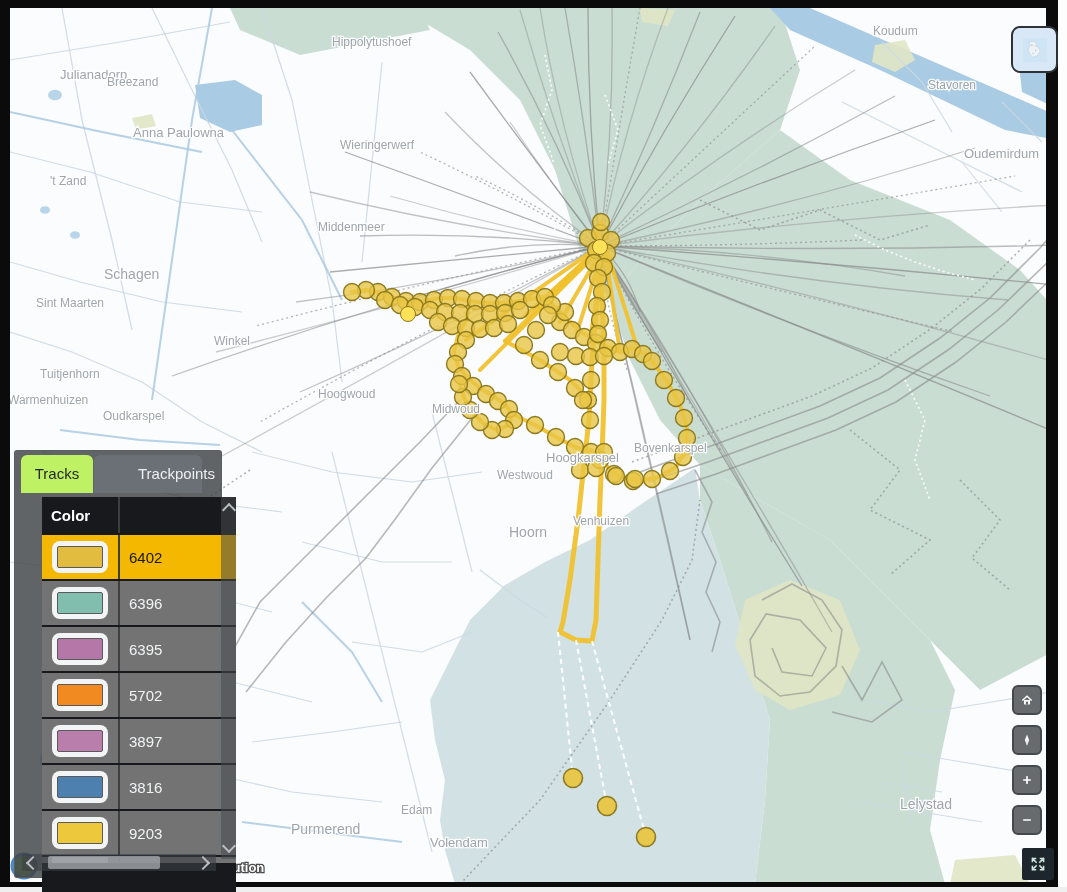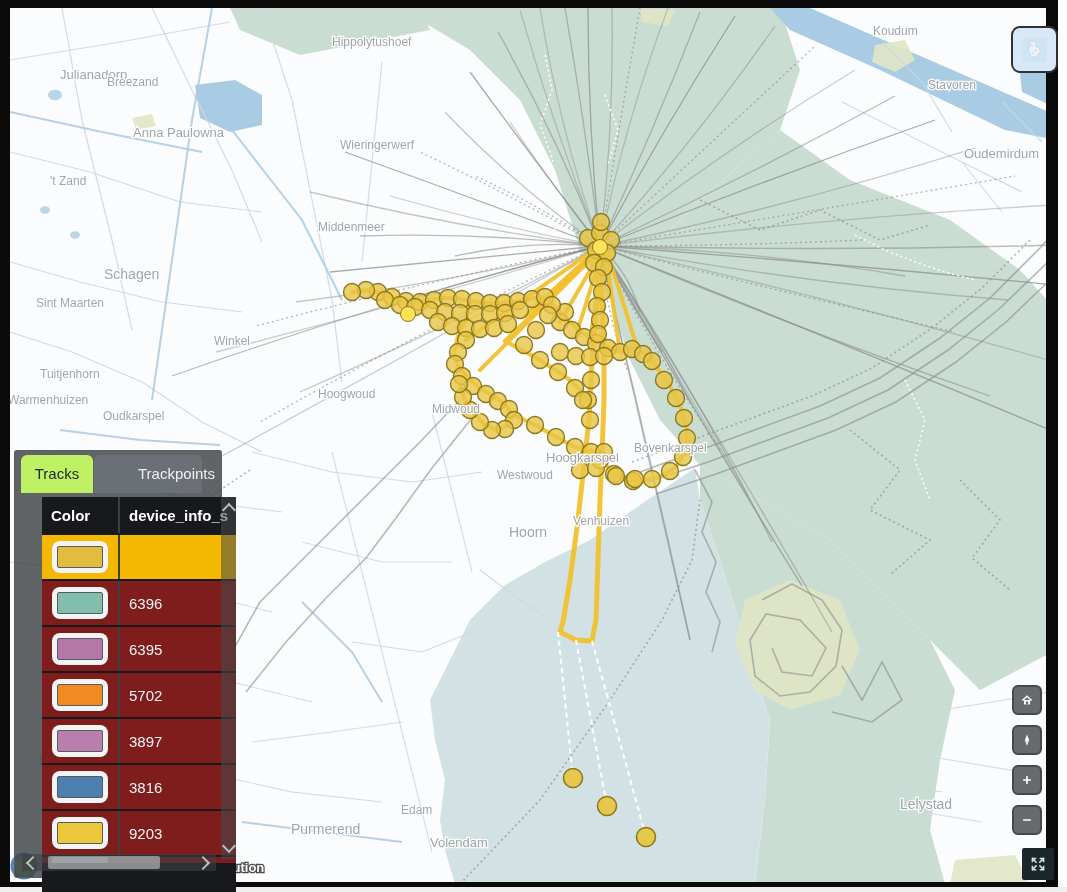--- a/index.html
+++ b/index.html
@@ -16,21 +16,21 @@
   .tab{height:38px;line-height:38px;text-align:center;font-size:15px;cursor:pointer;
        border-radius:6px 6px 0 0;box-sizing:border-box;}
   .tab.active{background:#bef264;color:#24272a;width:72px;}
   .tab.idle{background:#6a7075;color:#eef0f2;width:108px;padding-left:44px;}
   .tablebox{position:absolute;left:7px;top:46px;width:194px;height:440px;background:#17191c;overflow:hidden;margin-left:20px;}
   .thead{display:flex;height:36px;background:#17191c;color:#fff;font-weight:bold;font-size:15px;}
   .th{display:flex;align-items:center;padding-left:9px;box-sizing:border-box;}
   .th.c1{width:78px;border-right:2px solid #3c4043;}
   .th.c2{flex:1;overflow:hidden;white-space:nowrap;}
   .rows{position:relative;}
-  .trow{display:flex;height:44px;margin-top:2px;background:#7f1d1d;color:#f1f3f4;font-size:15px;cursor:pointer;}
+  .trow{display:flex;height:44px;margin-top:2px;background:#737373;color:#f1f3f4;font-size:15px;cursor:pointer;}
   .trow.sel{background:#f5b800;color:#17181a;}
   .cell-color{width:78px;display:flex;align-items:center;justify-content:center;border-right:2px solid #3c4043;box-sizing:border-box;}
   .cell-dev{flex:1;display:flex;align-items:center;padding-left:9px;}
   .swatch{width:56px;height:32px;background:#f2f4f5;border-radius:8px;display:flex;align-items:center;justify-content:center;cursor:pointer;}
   .swatch .inner{width:44px;height:20px;border-radius:2px;border:1px solid #5a5a5a;}
   .vsb{position:absolute;right:0;top:0;width:15px;height:362px;background:rgba(70,74,78,.55);z-index:5;}
   .vsb .chev{position:absolute;left:4px;}
   .hsb{position:absolute;left:7px;bottom:6px;width:194px;height:17px;background:rgba(60,64,68,.6);display:flex;align-items:center;}
   .hthumb{position:absolute;left:26px;top:2px;width:112px;height:13px;background:rgba(168,172,176,.75);border-radius:2px;cursor:pointer;}
   .chev{width:8px;height:8px;border-right:2px solid #b9bdc1;border-bottom:2px solid #b9bdc1;display:inline-block;cursor:pointer;}
@@ -410,29 +410,29 @@
   </button>
 
   <div class="panel">
     <div class="tabbar">
       <div class="tab active">Tracks</div>
       <div class="tab idle">Trackpoints</div>
     </div>
     <div class="tablebox">
       <div class="thead">
         <div class="th c1">Color</div>
-        <div class="th c2">device_info_s</div>
       </div>
       <div class="rows" id="rows">
           <div class="trow sel">
             <div class="cell-color">
               <span class="swatch">
                 <span class="inner" style="background:#e2bc3e"></span>
               </span>
             </div>
+            <div class="cell-dev">6402</div>
           </div>
           <div class="trow">
             <div class="cell-color">
               <span class="swatch">
                 <span class="inner" style="background:#82bead"></span>
               </span>
             </div>
             <div class="cell-dev">6396</div>
           </div>
           <div class="trow">

